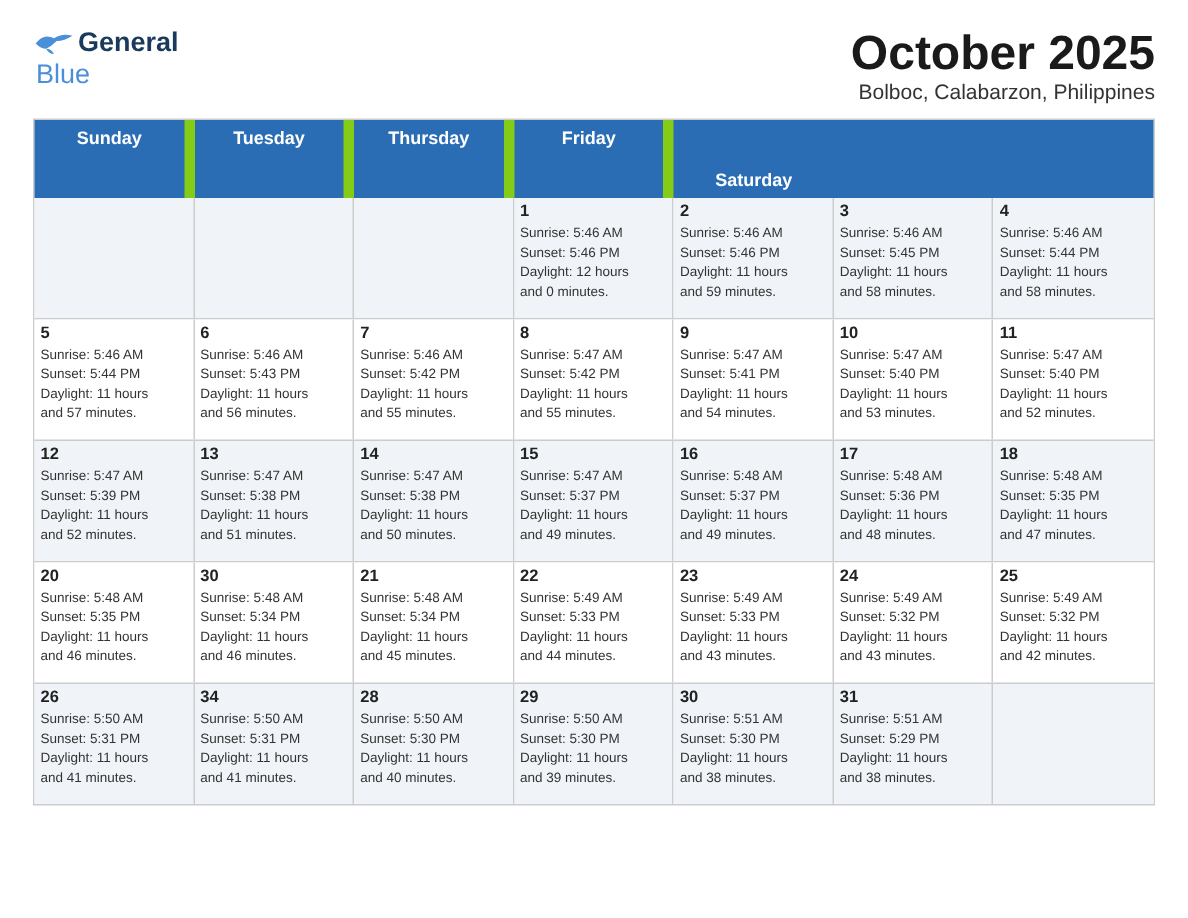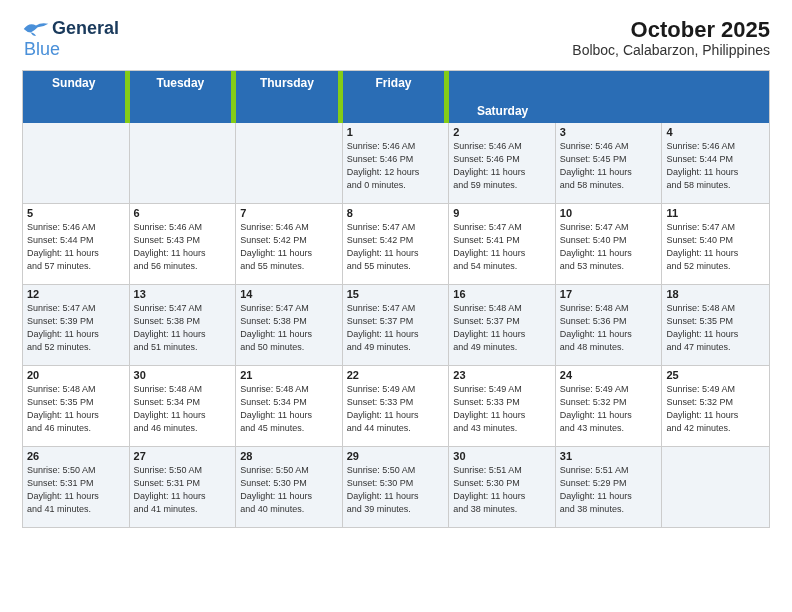--- a/index.html
+++ b/index.html
@@ -35,21 +35,21 @@
     }
     .logo-line {
       display: flex;
       align-items: center;
       gap: 2px;
     }
     .title-section {
       text-align: right;
     }
     .month-title {
-      font-size: 22px;
+      font-size: 32px;
       font-weight: bold;
       color: #1a1a1a;
       line-height: 1.1;
     }
     .location {
       font-size: 14px;
       color: #333;
     }
     .calendar {
       flex: 1;
@@ -61,21 +61,21 @@
       display: grid;
       grid-template-columns: repeat(7, 1fr);
       background: #2a6db5;
     }
     .cal-header-cell {
       color: #fff;
       font-size: 12px;
       font-weight: bold;
       padding: 5px 4px;
       text-align: center;
-      border-right: 5px solid #84cc16;
+      border-right: 7px solid #84cc16;
     }
     .cal-header-cell:last-child {
       border-right: none;
       margin-top: 28px;
     }
     .cal-body {
       flex: 1;
       display: flex;
       flex-direction: column;
     }
@@ -334,21 +334,21 @@
         </div>
         <div class="cal-row">
           <div class="cal-cell shaded">
             <span class="day-num">26</span>
             <div class="cell-info" style="white-space: pre-line;">Sunrise: 5:50 AM
 Sunset: 5:31 PM
 Daylight: 11 hours
 and 41 minutes.</div>
           </div>
           <div class="cal-cell shaded">
-            <span class="day-num">27</span>
+            <span class="day-num">34</span>
             <div class="cell-info" style="white-space: pre-line;">Sunrise: 5:50 AM
 Sunset: 5:31 PM
 Daylight: 11 hours
 and 41 minutes.</div>
           </div>
           <div class="cal-cell shaded">
             <span class="day-num">28</span>
             <div class="cell-info" style="white-space: pre-line;">Sunrise: 5:50 AM
 Sunset: 5:30 PM
 Daylight: 11 hours

